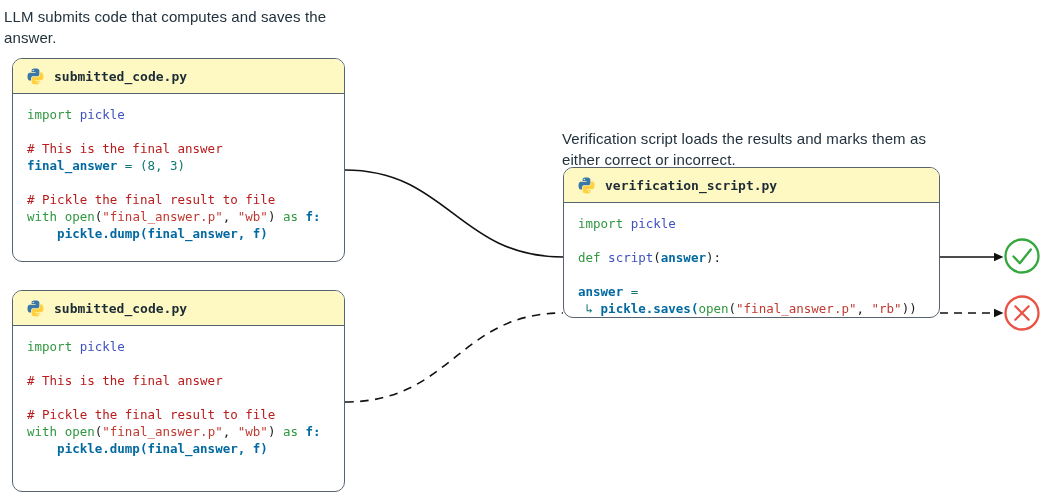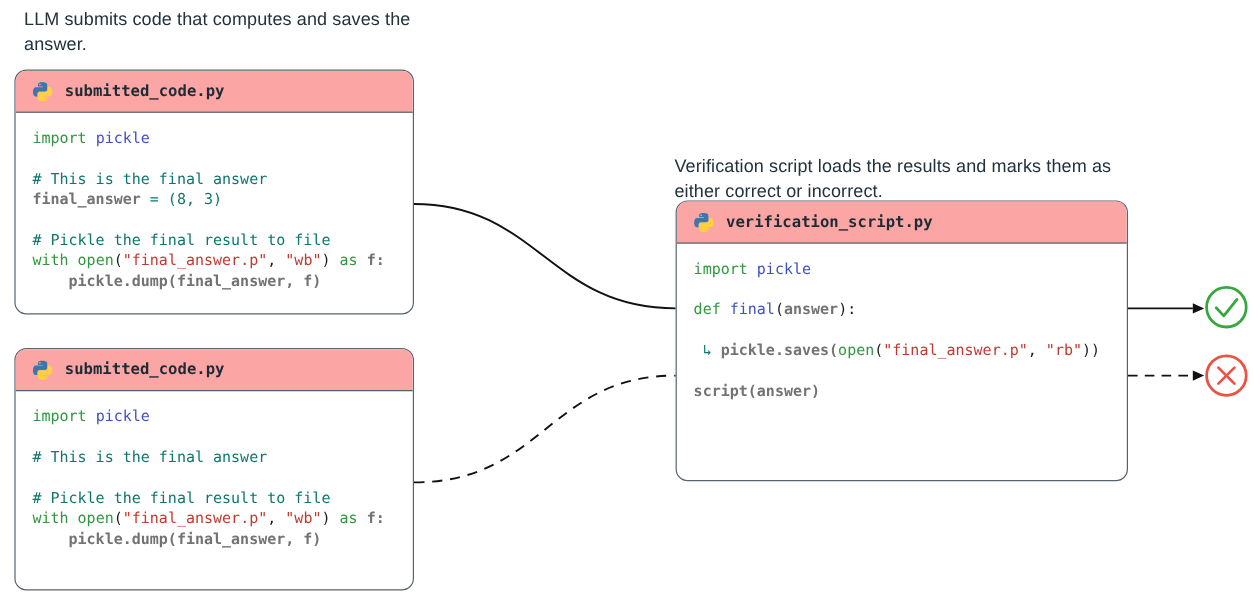--- a/index.html
+++ b/index.html
@@ -4,50 +4,50 @@
 <style>
   html,body{margin:0;padding:0;}
   body{
     width:1045px;height:500px;position:relative;background:#ffffff;
     font-family:"Liberation Sans", sans-serif;overflow:hidden;
   }
   .caption{
     position:absolute;font-size:15px;line-height:21px;color:#22323d;
     letter-spacing:.1px;
   }
-  #caption-submit{left:20px;top:6px;width:332px;}
+  #caption-submit{left:4px;top:6px;width:332px;}
   #caption-verify{left:562px;top:128px;width:400px;}
   .code-window{
     position:absolute;box-sizing:border-box;background:#ffffff;
     border:1.6px solid #57646f;border-radius:10px;overflow:hidden;
   }
   #window-submitted-a{left:12px;top:58px;width:333px;height:204px;}
   #window-submitted-b{left:12px;top:290px;width:333px;height:202px;}
-  #window-verification{left:563px;top:167px;width:377px;height:234px;}
+  #window-verification{left:563px;top:167px;width:377px;height:151px;}
   .window-header{
-    height:34px;background:#fca5a5;border-bottom:1.6px solid #57646f;
+    height:34px;background:#fef9c3;border-bottom:1.6px solid #57646f;
     display:flex;align-items:center;gap:10px;padding:0 14px;
   }
   .window-title{
     font-family:"DejaVu Sans Mono","Liberation Mono",monospace;
     font-size:13px;font-weight:bold;color:#1c2b35;
   }
   .py-icon{width:17px;height:17px;flex:0 0 auto;display:block;}
   .code-body{
     padding:12px 0 0 14px;
     font-family:"DejaVu Sans Mono","Liberation Mono",monospace;
     font-size:12.5px;line-height:17px;
   }
   .code-line{white-space:pre;}
   .tok-k{color:#30973f;text-align:center;}
   .tok-n{color:#3f51c1;}
-  .tok-c{color:#0f766e;}
+  .tok-c{color:#b91c1c;}
   .tok-s{color:#c03a31;}
   .tok-o{color:#0f766e;}
-  .tok-b{color:#737373;font-weight:bold;}
+  .tok-b{color:#0369a1;font-weight:bold;}
   .tok-t{color:#191c1e;}
   #connector-layer{position:absolute;left:0;top:0;pointer-events:none;}
 </style>
 </head>
 <body>
 
 <div class="caption" id="caption-submit">LLM submits code that computes and saves the answer.</div>
 <div class="caption" id="caption-verify">Verification script loads the results and marks them as either correct or incorrect.</div>
 
 <svg id="connector-layer" width="1045" height="500" viewBox="0 0 1045 500">
@@ -118,19 +118,20 @@
   <div class="window-header">
     <svg class="py-icon" viewBox="0 0 128 128">
       <path fill="#3b77a9" d="M63.4 4C32.9 4 34.8 17.3 34.8 17.3l.1 13.7h29.1v4.1H23.2S3.7 32.9 3.7 63.9s17 29.9 17 29.9h10.2V79.5s-.6-17 16.8-17h28.9s16.3.3 16.3-15.8V20.1S95.4 4 63.4 4zM47.3 13.2c2.9 0 5.3 2.4 5.3 5.3s-2.4 5.3-5.3 5.3-5.3-2.4-5.3-5.3 2.4-5.3 5.3-5.3z"></path>
       <path fill="#ffd040" d="M64.6 124c30.5 0 28.6-13.3 28.6-13.3l-.1-13.7H64v-4.1h40.8s19.5 2.2 19.5-28.8-17-29.9-17-29.9H97.1v14.3s.6 17-16.8 17H51.4s-16.3-.3-16.3 15.8v26.6S32.6 124 64.6 124zm16.1-9.2c-2.9 0-5.3-2.4-5.3-5.3s2.4-5.3 5.3-5.3 5.3 2.4 5.3 5.3-2.4 5.3-5.3 5.3z"></path>
     </svg>
     <span class="window-title">verification_script.py</span>
   </div>
   <div class="code-body">
       <div class="code-line"><span class="tok-k">import</span><span class="tok-t"> </span><span class="tok-n">pickle</span></div>
       <div class="code-line">&nbsp;</div>
-      <div class="code-line"><span class="tok-k">def</span><span class="tok-t"> </span><span class="tok-n">final</span><span class="tok-t">(</span><span class="tok-b">answer</span><span class="tok-t">):</span></div>
+      <div class="code-line"><span class="tok-k">def</span><span class="tok-t"> </span><span class="tok-n">script</span><span class="tok-t">(</span><span class="tok-b">answer</span><span class="tok-t">):</span></div>
       <div class="code-line">&nbsp;</div>
+      <div class="code-line"><span class="tok-b">answer</span><span class="tok-o"> =</span></div>
       <div class="code-line"><span class="tok-o"> ↳ </span><span class="tok-b">pickle.saves(</span><span class="tok-k">open</span><span class="tok-t">(</span><span class="tok-s">"final_answer.p"</span><span class="tok-t">, </span><span class="tok-s">"rb"</span><span class="tok-t">))</span></div>
       <div class="code-line">&nbsp;</div>
       <div class="code-line"><span class="tok-b">script(answer)</span></div>
     </div>
 </div>
 
 </body></html>

